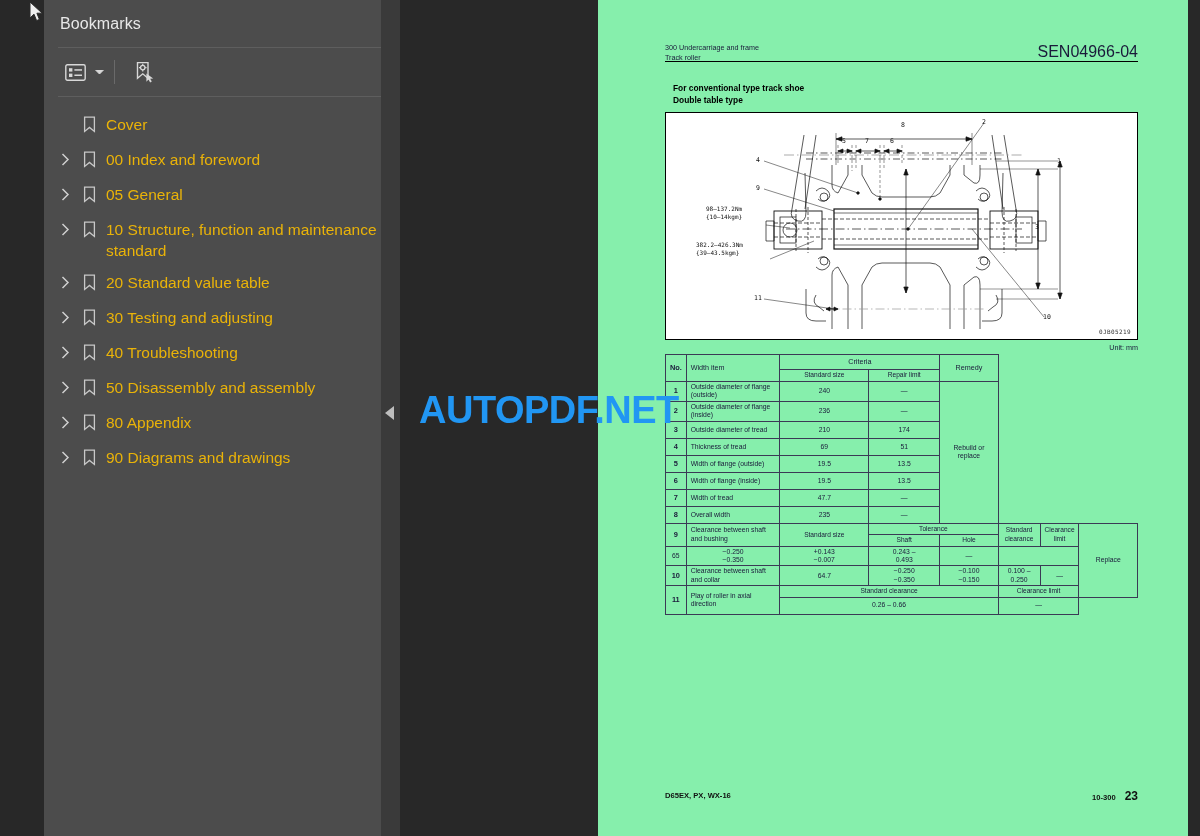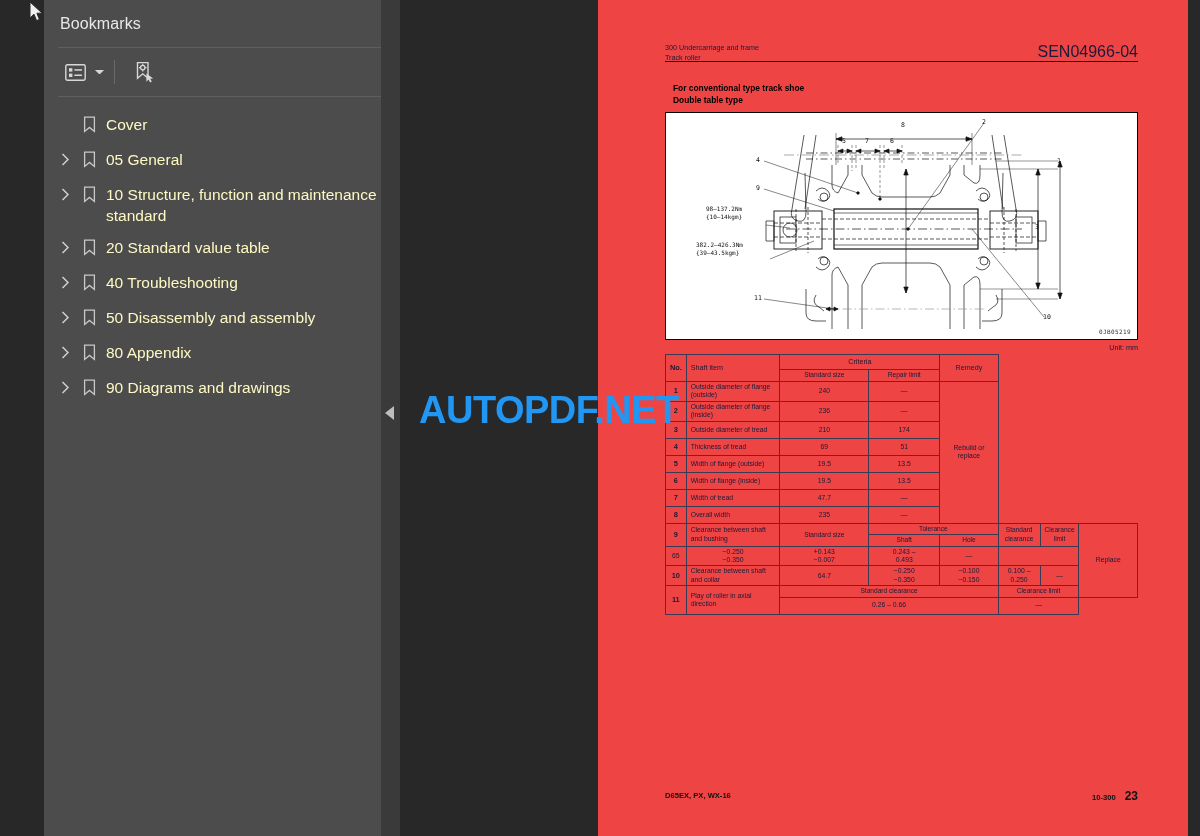--- a/index.html
+++ b/index.html
@@ -70,21 +70,21 @@
     display: flex; align-items: center; justify-content: center;
     color: #cfcfcf;
   }
   .bm-flag {
     width: 26px; min-width: 26px; height: 26px;
     display: flex; align-items: center; justify-content: center;
     color: #c8c8c8;
   }
   .bm-label {
     font-size: 15.5px; line-height: 21px;
-    color: #fef9c3;
+    color: #eab308;
     padding-top: 3px; padding-left: 4px;
     max-width: 300px;
   }
 
   
   .collapse-strip {
     position: absolute; left: 381px; top: 0;
     width: 19px; height: 836px;
     background: #3a3a3a;
   }
@@ -99,21 +99,21 @@
   
   .viewer {
     position: absolute; left: 400px; top: 0;
     width: 800px; height: 836px;
     background: #282828;
     overflow: hidden;
   }
   .page {
     position: absolute; left: 198px; top: 0;
     width: 590px; height: 836px;
-    background: #ef4444;
+    background: #86efac;
     text-decoration: underline;
   }
 
   
   .pg-head {
     position: absolute; left: 67px; top: 43px;
     width: 473px;
     display: flex; justify-content: space-between; align-items: flex-start;
   }
   .pg-head-left { font-size: 7.2px; line-height: 9.6px; color: #1a1a3a; }
@@ -270,20 +270,33 @@
           
         </div>
         <div class="bm-flag">
           <svg width="13" height="17" viewBox="0 0 13 17">
               <path d="M1.6 1.2 h9.8 v14.2 l-4.9 -4.0 l-4.9 4.0 z" fill="none" stroke="#c8c8c8" stroke-width="1.3"></path>
             </svg>
         </div>
         <div class="bm-label">Cover</div>
       </div>
 
+      <div class="bm-row">
+        <div class="bm-arrow">
+          <svg width="9" height="13" viewBox="0 0 9 13">
+              <path d="M1.5 1 L7 6.5 L1.5 12" fill="none" stroke="#cfcfcf" stroke-width="1.5"></path>
+            </svg>
+        </div>
+        <div class="bm-flag">
+          <svg width="13" height="17" viewBox="0 0 13 17">
+              <path d="M1.6 1.2 h9.8 v14.2 l-4.9 -4.0 l-4.9 4.0 z" fill="none" stroke="#c8c8c8" stroke-width="1.3"></path>
+            </svg>
+        </div>
+        <div class="bm-label">00 Index and foreword</div>
+      </div>
 
       <div class="bm-row">
         <div class="bm-arrow">
           <svg width="9" height="13" viewBox="0 0 9 13">
               <path d="M1.5 1 L7 6.5 L1.5 12" fill="none" stroke="#cfcfcf" stroke-width="1.5"></path>
             </svg>
         </div>
         <div class="bm-flag">
           <svg width="13" height="17" viewBox="0 0 13 17">
               <path d="M1.6 1.2 h9.8 v14.2 l-4.9 -4.0 l-4.9 4.0 z" fill="none" stroke="#c8c8c8" stroke-width="1.3"></path>
@@ -313,20 +326,33 @@
             </svg>
         </div>
         <div class="bm-flag">
           <svg width="13" height="17" viewBox="0 0 13 17">
               <path d="M1.6 1.2 h9.8 v14.2 l-4.9 -4.0 l-4.9 4.0 z" fill="none" stroke="#c8c8c8" stroke-width="1.3"></path>
             </svg>
         </div>
         <div class="bm-label">20 Standard value table</div>
       </div>
 
+      <div class="bm-row">
+        <div class="bm-arrow">
+          <svg width="9" height="13" viewBox="0 0 9 13">
+              <path d="M1.5 1 L7 6.5 L1.5 12" fill="none" stroke="#cfcfcf" stroke-width="1.5"></path>
+            </svg>
+        </div>
+        <div class="bm-flag">
+          <svg width="13" height="17" viewBox="0 0 13 17">
+              <path d="M1.6 1.2 h9.8 v14.2 l-4.9 -4.0 l-4.9 4.0 z" fill="none" stroke="#c8c8c8" stroke-width="1.3"></path>
+            </svg>
+        </div>
+        <div class="bm-label">30 Testing and adjusting</div>
+      </div>
 
       <div class="bm-row">
         <div class="bm-arrow">
           <svg width="9" height="13" viewBox="0 0 9 13">
               <path d="M1.5 1 L7 6.5 L1.5 12" fill="none" stroke="#cfcfcf" stroke-width="1.5"></path>
             </svg>
         </div>
         <div class="bm-flag">
           <svg width="13" height="17" viewBox="0 0 13 17">
               <path d="M1.6 1.2 h9.8 v14.2 l-4.9 -4.0 l-4.9 4.0 z" fill="none" stroke="#c8c8c8" stroke-width="1.3"></path>
@@ -537,21 +563,21 @@
 
         <div class="fig-drawno">0JB05219</div>
       </div>
 
       <div class="unit-mm">Unit: mm</div>
 
       <table class="tbl">
         <tbody>
             <tr>
           <td class="hdr no" rowspan="2">No.</td>
-          <td class="hdr item" rowspan="2">Shaft item</td>
+          <td class="hdr item" rowspan="2">Width item</td>
           <td class="hdr" colspan="2">Criteria</td>
           <td class="hdr rem" rowspan="2">Remedy</td>
         </tr>
         <tr>
           <td class="sub" style="width:123px">Standard size</td>
           <td class="sub" style="width:98px">Repair limit</td>
         </tr>
 
         <tr class="tall">
           <td class="no">1</td>

